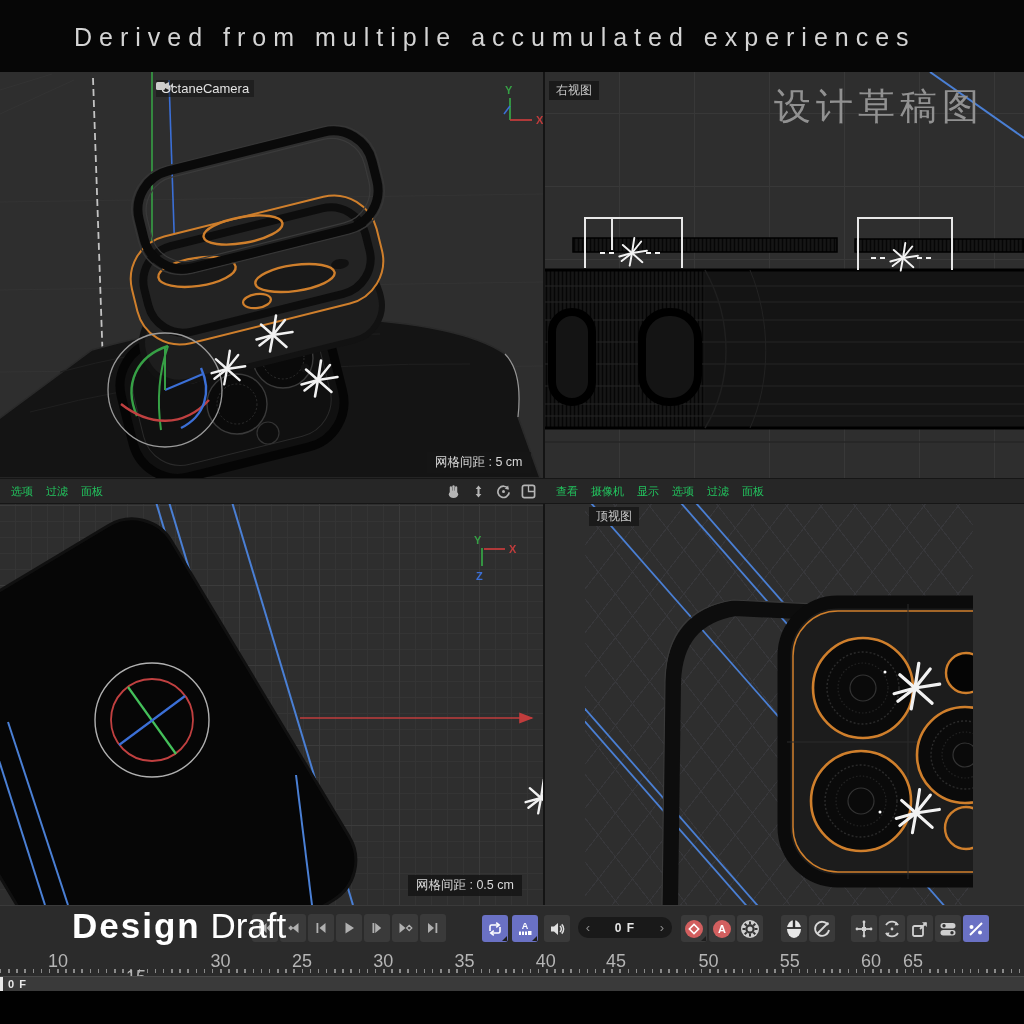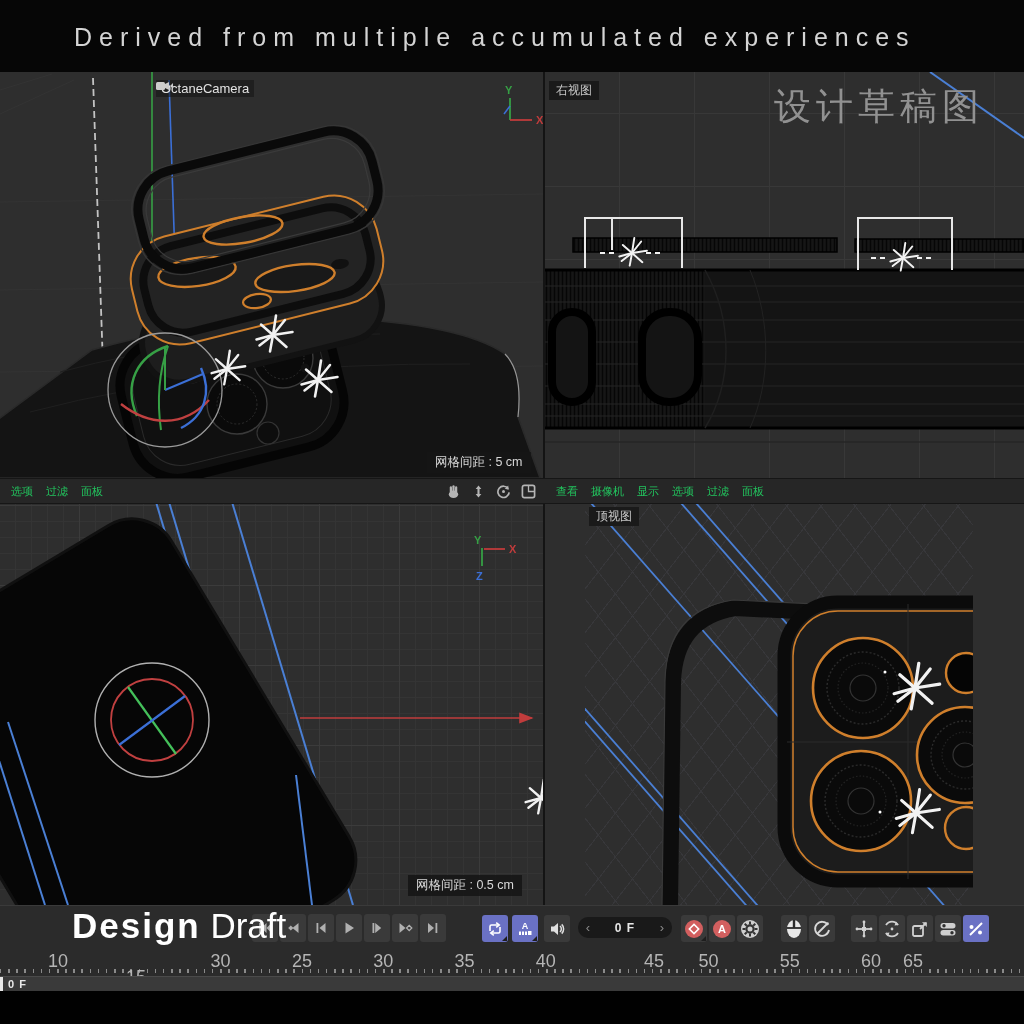--- a/index.html
+++ b/index.html
@@ -562,21 +562,21 @@
 
   <div class="abs" id="ruler">
     <div id="tickmarks"></div>
   <span class="tick-num" style="left: 58px;">10</span>
       <span class="tick-num" style="left: 136px; margin-top: 16px;">15</span>
       <span class="tick-num" style="left: 220.6px;">30</span>
       <span class="tick-num" style="left: 301.9px;">25</span>
       <span class="tick-num" style="left: 383.2px;">30</span>
       <span class="tick-num" style="left: 464.5px;">35</span>
       <span class="tick-num" style="left: 545.8px;">40</span>
-      <span class="tick-num" style="left: 654px;">45</span>
+      <span class="tick-num" style="left: 616px;">45</span>
       <span class="tick-num" style="left: 708.4px;">50</span>
       <span class="tick-num" style="left: 789.7px;">55</span>
       <span class="tick-num" style="left: 871px;">60</span>
       <span class="tick-num" style="left: 913px;">65</span>
     </div>
   <div class="abs" id="markerbar">
     <div id="playhead"></div>
     <div id="playhead-label">0 F</div>
   </div>
   <div class="abs" id="footer-black"></div>

